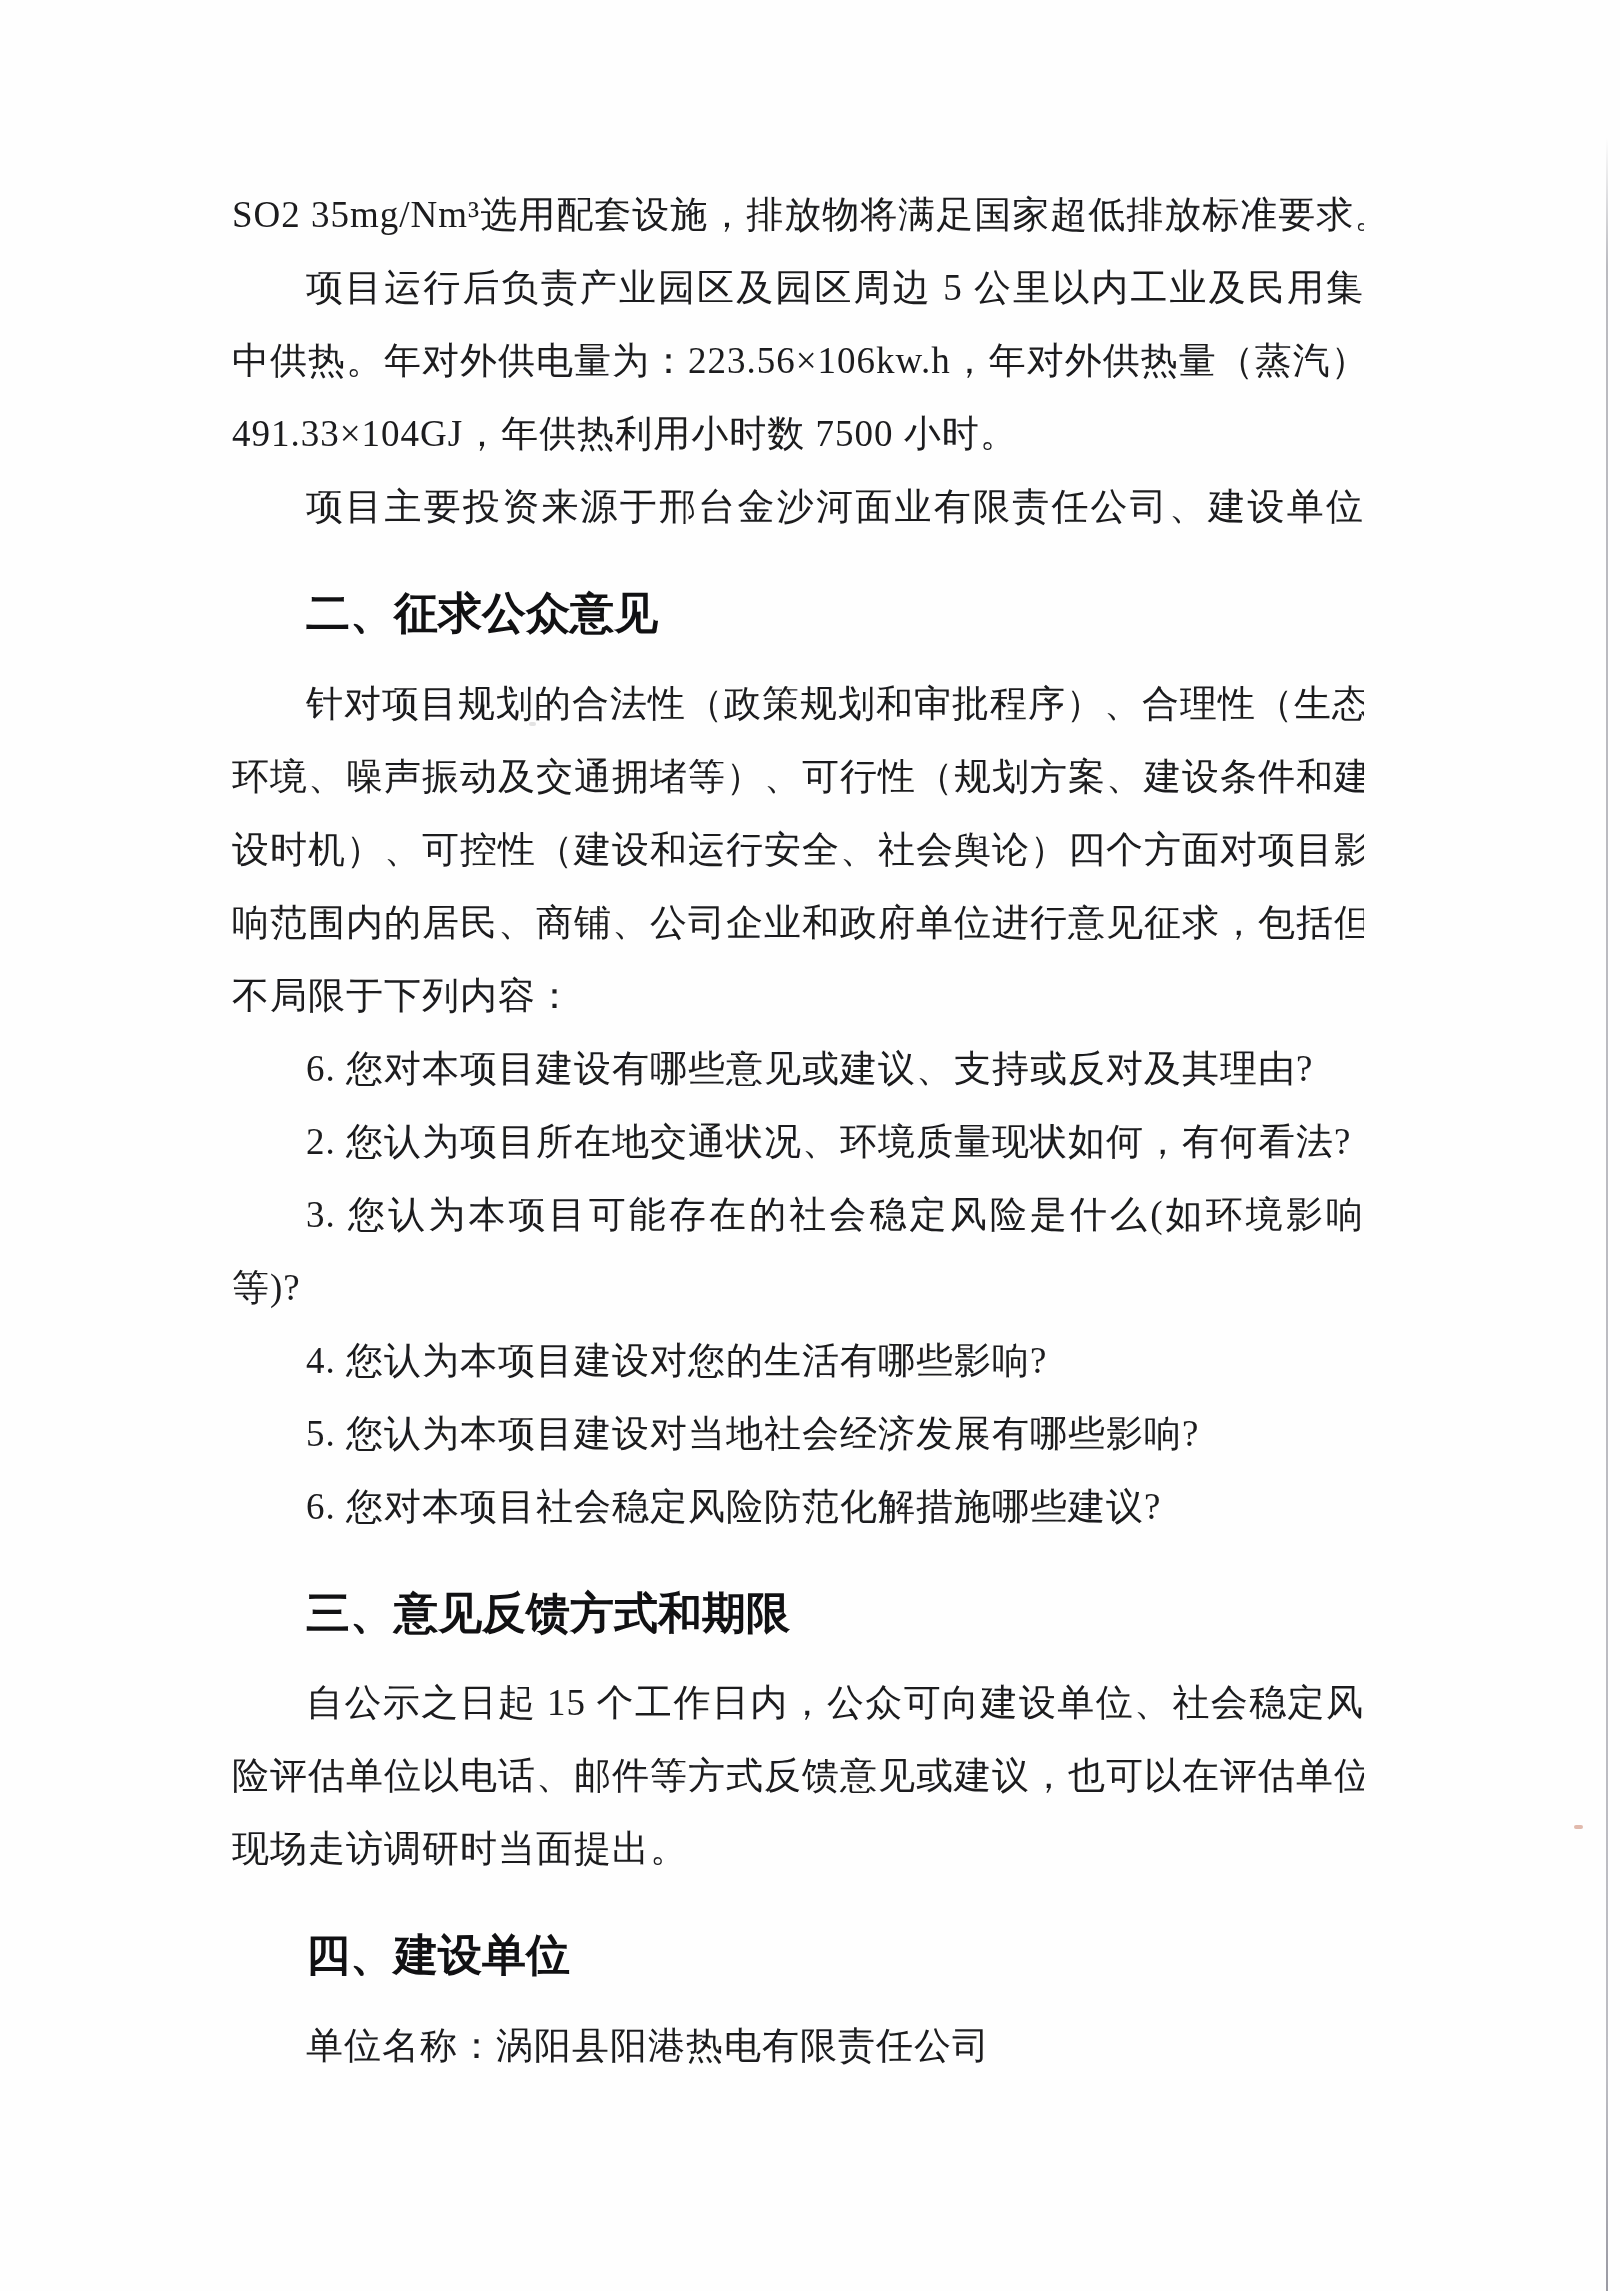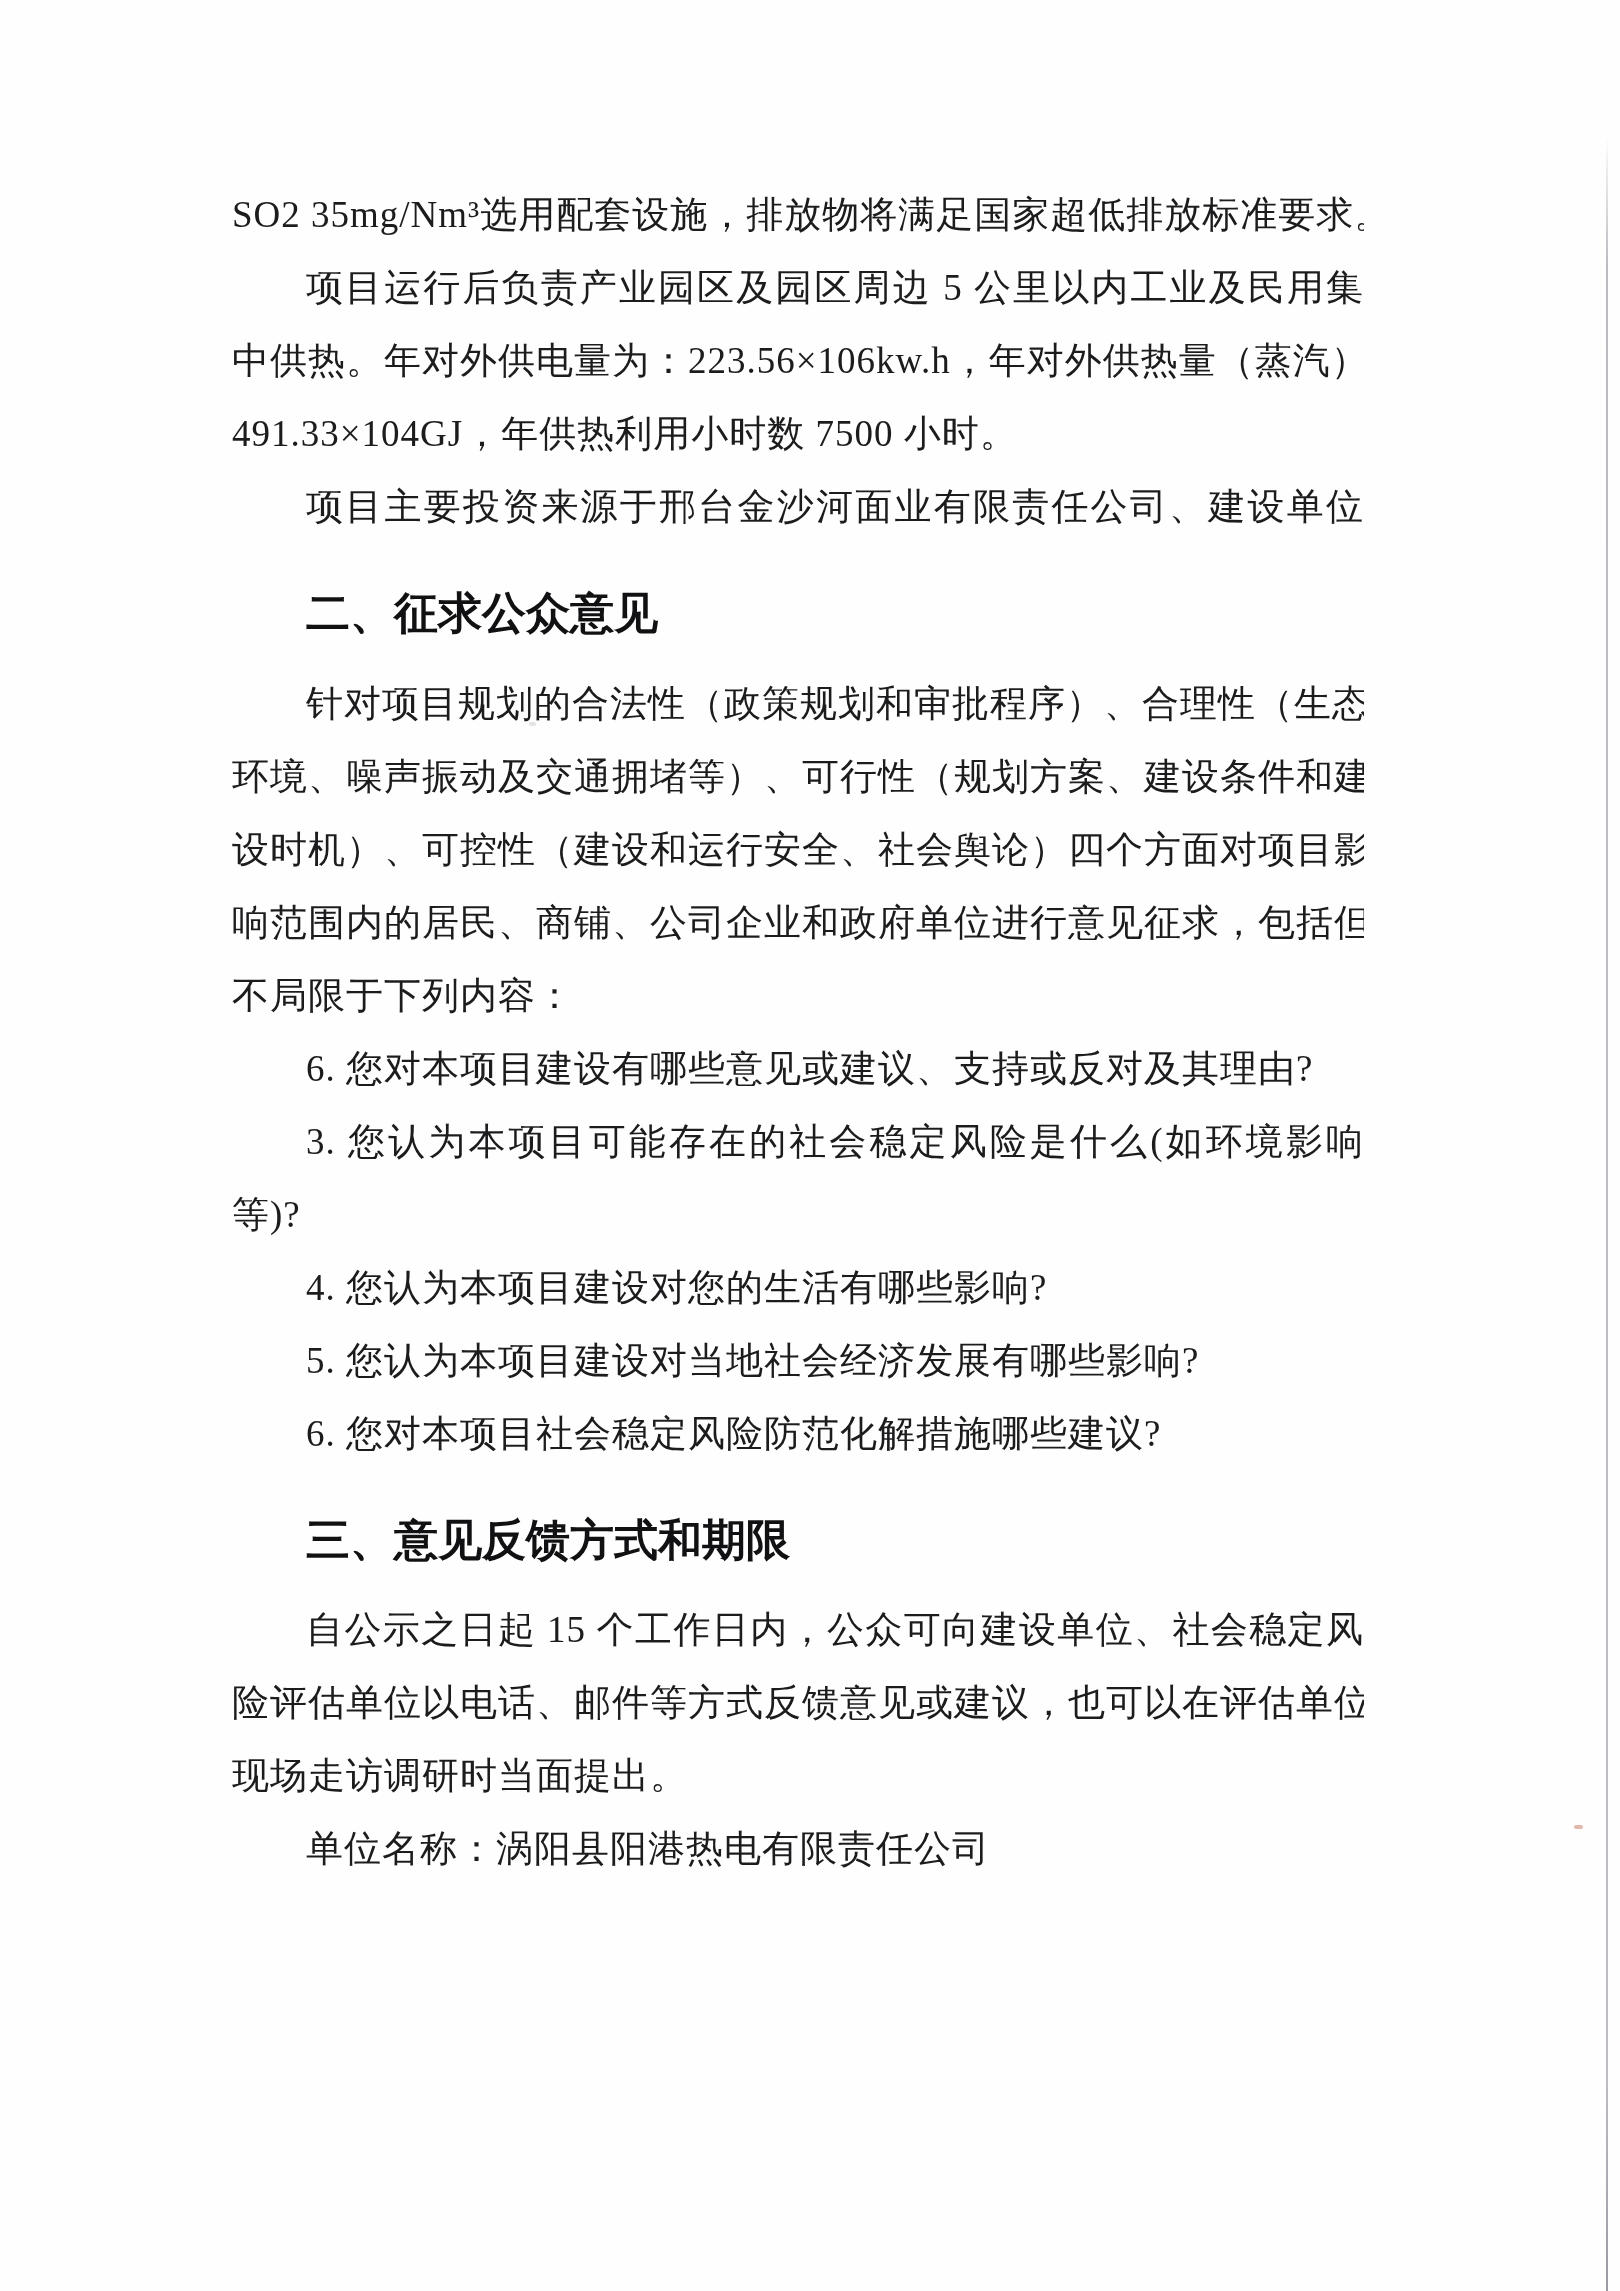--- a/index.html
+++ b/index.html
@@ -86,32 +86,34 @@
     <div class="line justify indent">项目主要投资来源于邢台金沙河面业有限责任公司、建设单位</div>
 
     <div class="heading">二、征求公众意见</div>
 
     <div class="line justify indent">针对项目规划的合法性（政策规划和审批程序）、合理性（生态</div>
     <div class="line justify">环境、噪声振动及交通拥堵等）、可行性（规划方案、建设条件和建</div>
     <div class="line justify">设时机）、可控性（建设和运行安全、社会舆论）四个方面对项目影</div>
     <div class="line justify">响范围内的居民、商铺、公司企业和政府单位进行意见征求，包括但</div>
     <div class="line">不局限于下列内容：</div>
     <div class="line indent">6. 您对本项目建设有哪些意见或建议、支持或反对及其理由?</div>
+    <div class="line indent">2. 您认为项目所在地交通状况、环境质量现状如何，有何看法?</div>
     <div class="line justify indent">3. 您认为本项目可能存在的社会稳定风险是什么(如环境影响</div>
     <div class="line">等)?</div>
     <div class="line indent">4. 您认为本项目建设对您的生活有哪些影响?</div>
     <div class="line indent">5. 您认为本项目建设对当地社会经济发展有哪些影响?</div>
     <div class="line indent">6. 您对本项目社会稳定风险防范化解措施哪些建议?</div>
 
     <div class="heading">三、意见反馈方式和期限</div>
 
     <div class="line justify indent">自公示之日起 15 个工作日内，公众可向建设单位、社会稳定风</div>
     <div class="line justify">险评估单位以电话、邮件等方式反馈意见或建议，也可以在评估单位</div>
     <div class="line">现场走访调研时当面提出。</div>
 
+    <div class="heading">四、建设单位</div>
 
     <div class="line indent">单位名称：涡阳县阳港热电有限责任公司</div>
 
   </div>
 
   <div class="scan-edge-line"></div>
   <div class="speck-red"></div>
   <div class="speck-gray"></div>
 
 </div>

